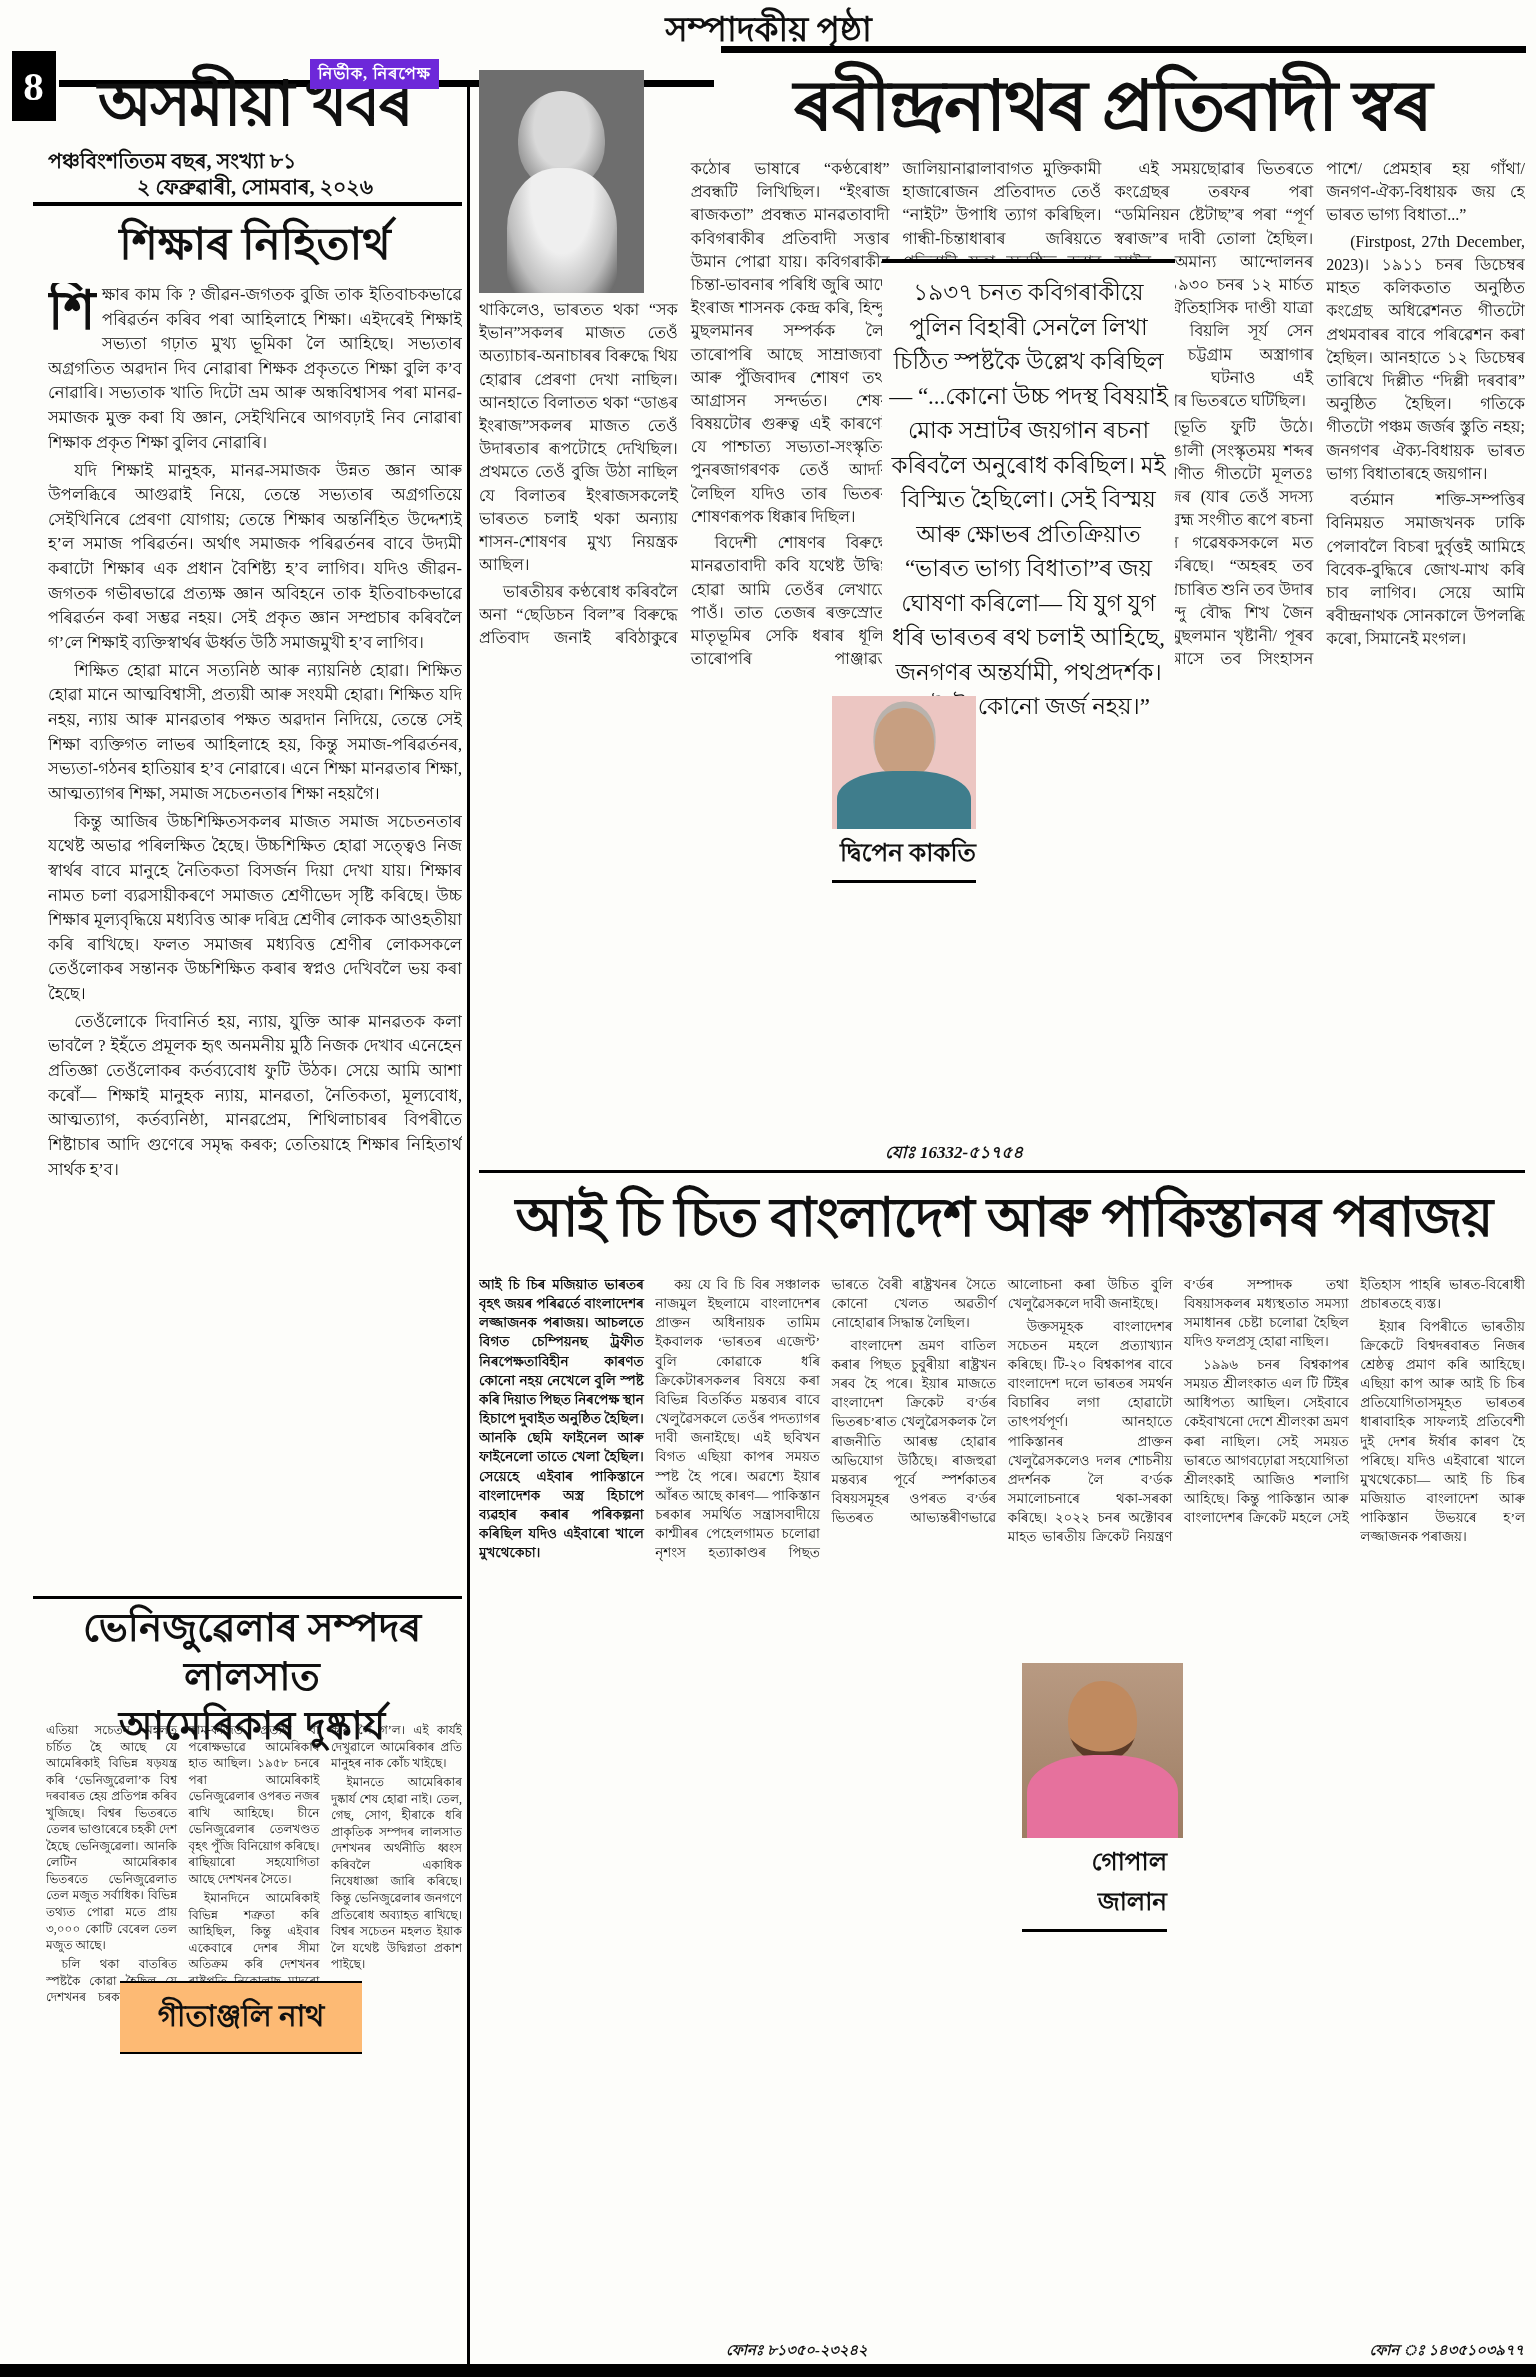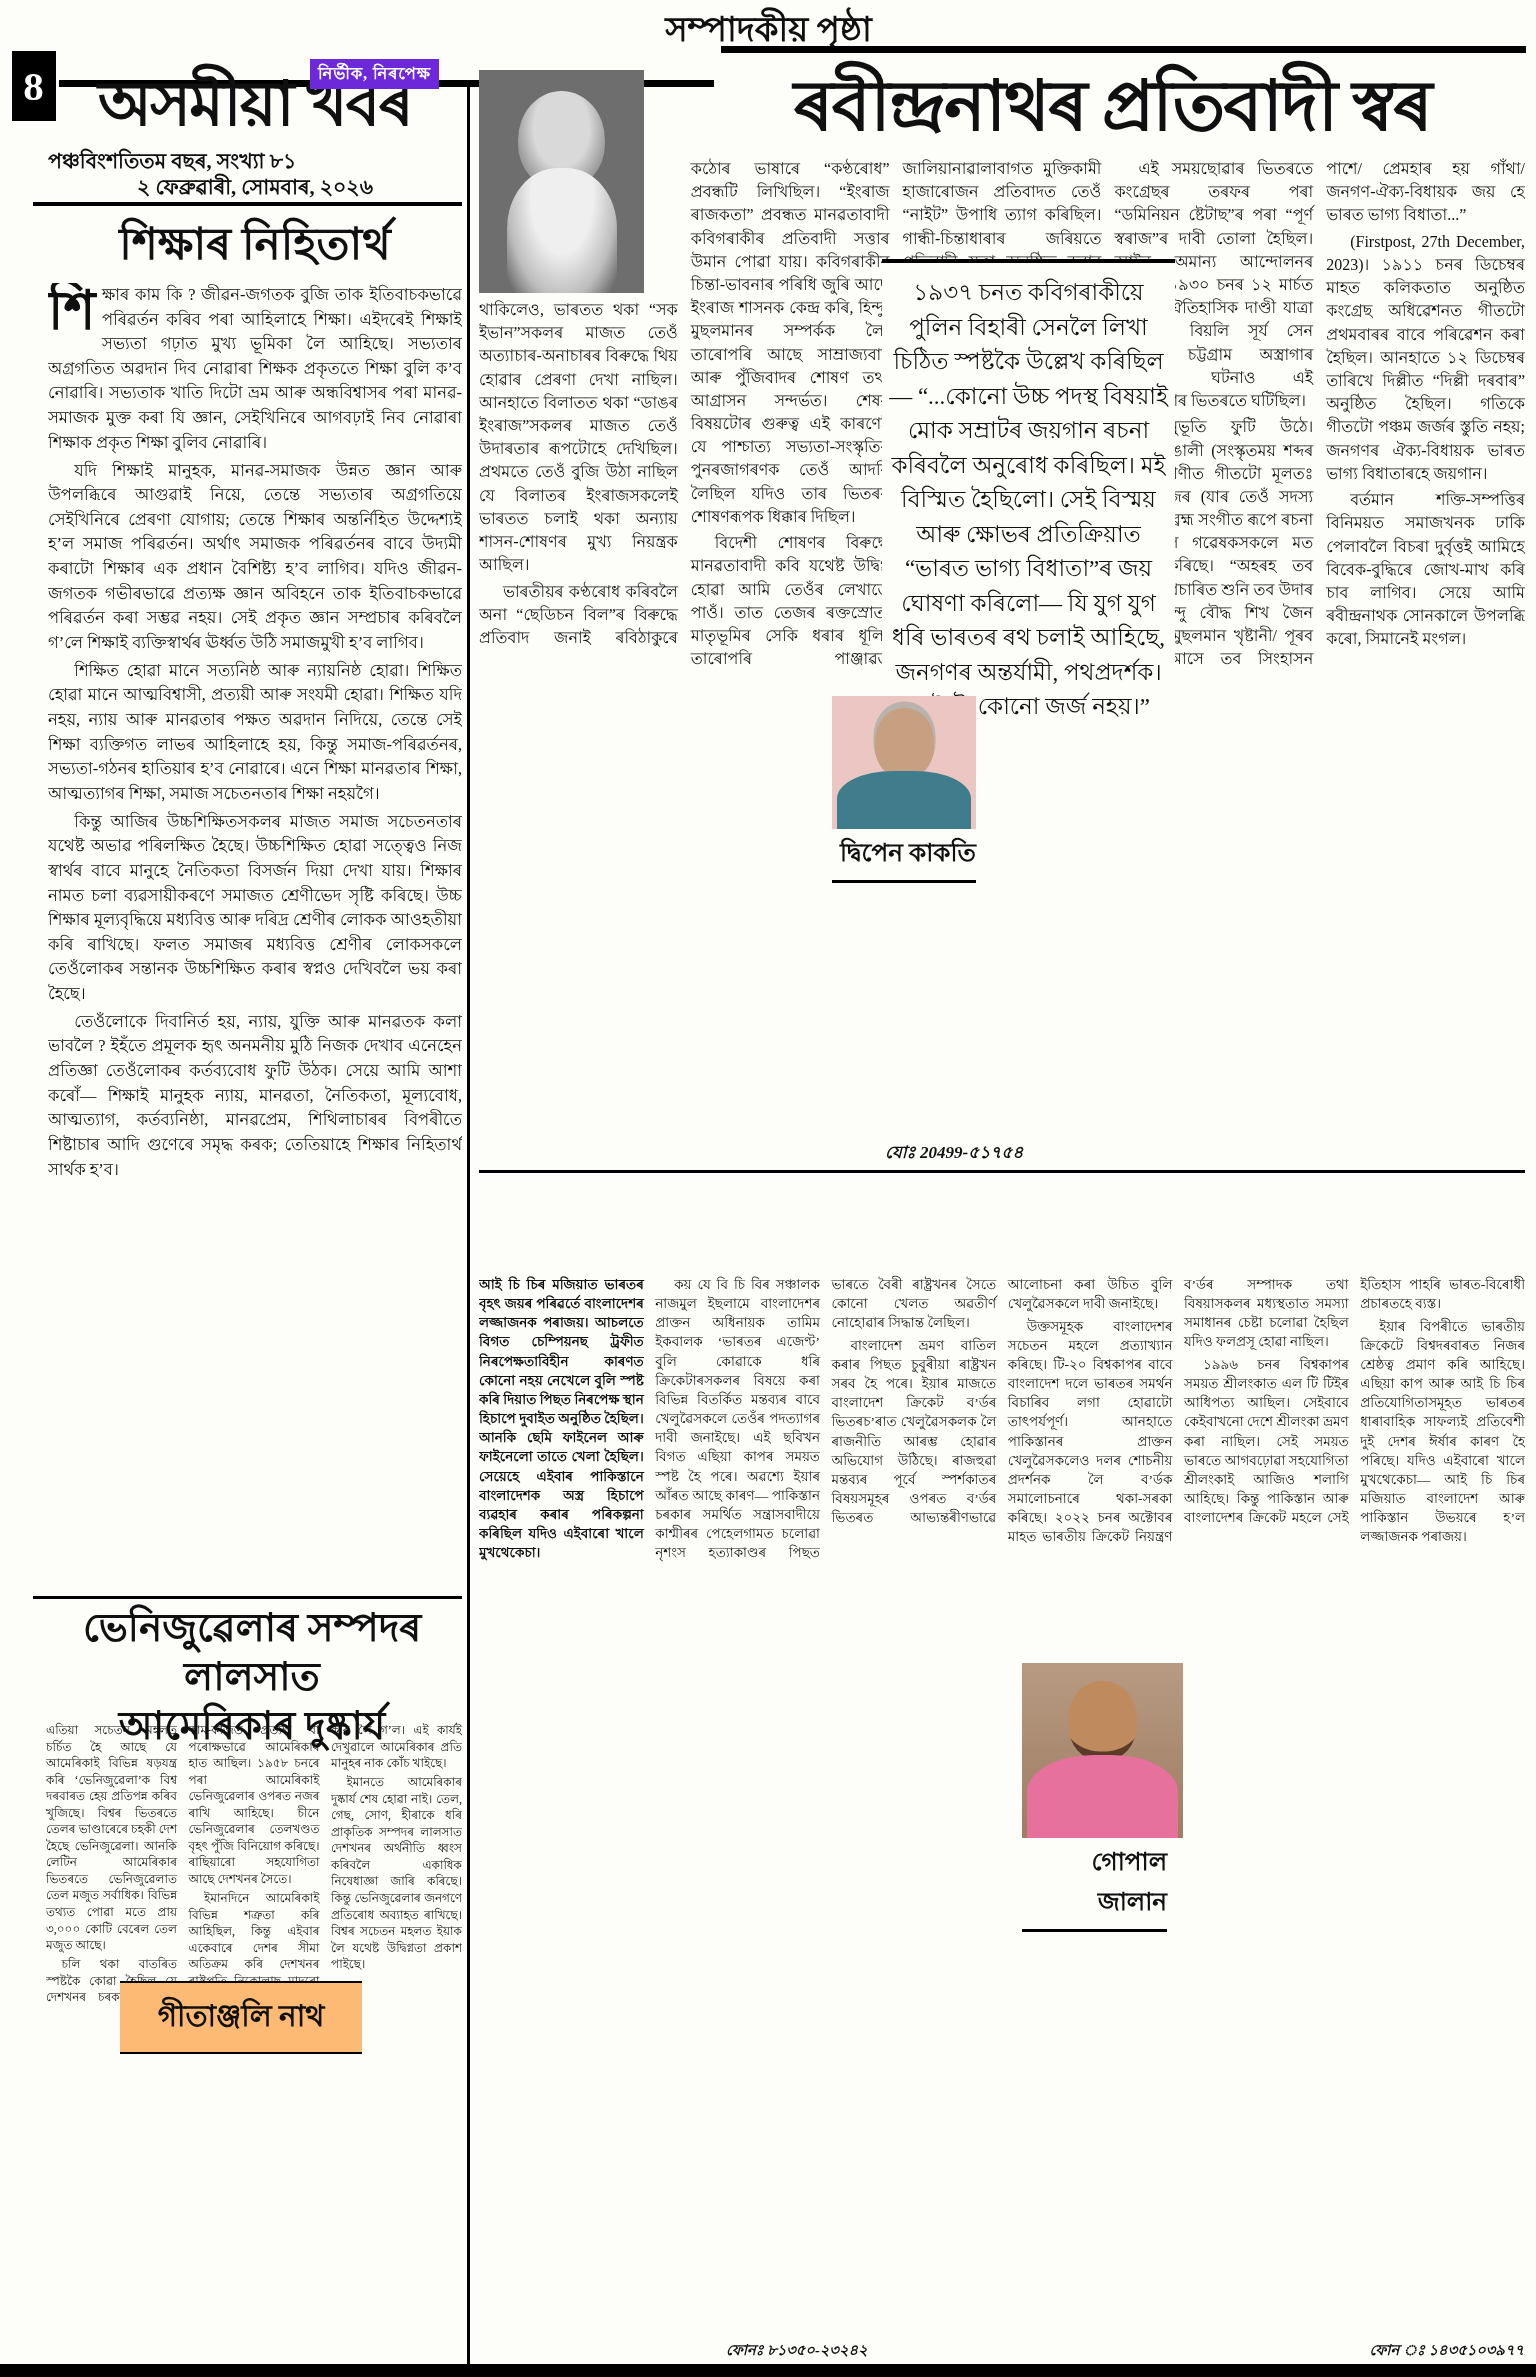--- a/index.html
+++ b/index.html
@@ -132,23 +132,24 @@
     <p>এই সময়ছোৱাৰ ভিতৰতে কংগ্ৰেছৰ তৰফৰ পৰা “ডমিনিয়ন ষ্টেটাছ”ৰ পৰা “পূৰ্ণ স্বৰাজ”ৰ দাবী তোলা হৈছিল। আইন অমান্য আন্দোলনৰ মাজতে ১৯৩০ চনৰ ১২ মাৰ্চত গান্ধীয়ে ঐতিহাসিক দাণ্ডী যাত্ৰা কৰিছিল। বিয়লি সূৰ্য সেন নেতৃত্বে চট্টগ্ৰাম অস্ত্ৰাগাৰ আক্ৰমণৰ ঘটনাও এই সময়ছোৱাৰ ভিতৰতে ঘটিছিল।</p>
     <p>ভাবানুভূতি ফুটি উঠে। তৎসম বঙালী (সংস্কৃতময় শব্দৰ সৈতে) প্ৰণীত গীতটো মূলতঃ ব্ৰাহ্মসমাজৰ (যাৰ তেওঁ সদস্য আছিল) ব্ৰহ্ম সংগীত ৰূপে ৰচনা কৰা বুলি গৱেষকসকলে মত প্ৰকাশ কৰিছে। “অহৰহ তব আহ্বান প্ৰচাৰিত শুনি তব উদাৰ বাণী/ হিন্দু বৌদ্ধ শিখ জৈন পাৰসিক মুছলমান খৃষ্টানী/ পূৰব পশ্চিম আসে তব সিংহাসন পাশে/ প্ৰেমহাৰ হয় গাঁথা/ জনগণ-ঐক্য-বিধায়ক জয় হে ভাৰত ভাগ্য বিধাতা...”</p>
     <p>(Firstpost, 27th December, 2023)। ১৯১১ চনৰ ডিচেম্বৰ মাহত কলিকতাত অনুষ্ঠিত কংগ্ৰেছ অধিৱেশনত গীতটো প্ৰথমবাৰৰ বাবে পৰিৱেশন কৰা হৈছিল। আনহাতে ১২ ডিচেম্বৰ তাৰিখে দিল্লীত “দিল্লী দৰবাৰ” অনুষ্ঠিত হৈছিল। গতিকে গীতটো পঞ্চম জৰ্জৰ স্তুতি নহয়; জনগণৰ ঐক্য-বিধায়ক ভাৰত ভাগ্য বিধাতাৰহে জয়গান।</p>
     <p>বৰ্তমান শক্তি-সম্পত্তিৰ বিনিময়ত সমাজখনক ঢাকি পেলাবলৈ বিচৰা দুৰ্বৃত্তই আমিহে বিবেক-বুদ্ধিৰে জোখ-মাখ কৰি চাব লাগিব। সেয়ে আমি ৰবীন্দ্ৰনাথক সোনকালে উপলব্ধি কৰো, সিমানেই মংগল।</p>
   </div>
   <div class="pull-quote">১৯৩৭ চনত কবিগৰাকীয়ে পুলিন বিহাৰী সেনলৈ লিখা চিঠিত স্পষ্টকৈ উল্লেখ কৰিছিল— “...কোনো উচ্চ পদস্থ বিষয়াই মোক সম্ৰাটৰ জয়গান ৰচনা কৰিবলৈ অনুৰোধ কৰিছিল। মই বিস্মিত হৈছিলো। সেই বিস্ময় আৰু ক্ষোভৰ প্ৰতিক্ৰিয়াত “ভাৰত ভাগ্য বিধাতা”ৰ জয় ঘোষণা কৰিলো— যি যুগ যুগ ধৰি ভাৰতৰ ৰথ চলাই আহিছে, জনগণৰ অন্তৰ্যামী, পথপ্ৰদৰ্শক। সেইটো কোনো জৰ্জ নহয়।”</div>
   <div class="author-card author1-card">
     <div class="author1-photo"></div>
     <div class="author-caption">দ্বিপেন কাকতি</div>
   </div>
-  <div class="main-contact">যোঃ 20499-৫১৭৫৪</div>
+  <div class="main-contact">যোঃ 16332-৫১৭৫৪</div>
   <div class="rule mid-rule"></div>
 
+  <div class="cricket-title">আই চি চিত বাংলাদেশ আৰু পাকিস্তানৰ পৰাজয়</div>
   <div class="cricket-body">
     <p class="first">আই চি চিৰ মজিয়াত ভাৰতৰ বৃহৎ জয়ৰ পৰিৱৰ্তে বাংলাদেশৰ লজ্জাজনক পৰাজয়। আচলতে বিগত চেম্পিয়নছ ট্ৰফীত নিৰপেক্ষতাবিহীন কাৰণত কোনো নহয় নেখেলে বুলি স্পষ্ট কৰি দিয়াত পিছত নিৰপেক্ষ স্থান হিচাপে দুবাইত অনুষ্ঠিত হৈছিল। আনকি ছেমি ফাইনেল আৰু ফাইনেলো তাতে খেলা হৈছিল। সেয়েহে এইবাৰ পাকিস্তানে বাংলাদেশক অস্ত্ৰ হিচাপে ব্যৱহাৰ কৰাৰ পৰিকল্পনা কৰিছিল যদিও এইবাৰো খালে মুখথেকেচা।</p>
     <p>কয় যে বি চি বিৰ সঞ্চালক নাজমুল ইছলামে বাংলাদেশৰ প্ৰাক্তন অধিনায়ক তামিম ইকবালক ‘ভাৰতৰ এজেণ্ট’ বুলি কোৱাকে ধৰি ক্ৰিকেটাৰসকলৰ বিষয়ে কৰা বিভিন্ন বিতৰ্কিত মন্তব্যৰ বাবে খেলুৱৈসকলে তেওঁৰ পদত্যাগৰ দাবী জনাইছে। এই ছবিখন বিগত এছিয়া কাপৰ সময়ত স্পষ্ট হৈ পৰে। অৱশ্যে ইয়াৰ আঁৰত আছে কাৰণ— পাকিস্তান চৰকাৰ সমৰ্থিত সন্ত্ৰাসবাদীয়ে কাশ্মীৰৰ পেহেলগামত চলোৱা নৃশংস হত্যাকাণ্ডৰ পিছত ভাৰতে বৈৰী ৰাষ্ট্ৰখনৰ সৈতে কোনো খেলত অৱতীৰ্ণ নোহোৱাৰ সিদ্ধান্ত লৈছিল।</p>
     <p>বাংলাদেশ ভ্ৰমণ বাতিল কৰাৰ পিছত চুবুৰীয়া ৰাষ্ট্ৰখন সৰব হৈ পৰে। ইয়াৰ মাজতে বাংলাদেশ ক্ৰিকেট ব’ৰ্ডৰ ভিতৰচ’ৰাত খেলুৱৈসকলক লৈ ৰাজনীতি আৰম্ভ হোৱাৰ অভিযোগ উঠিছে। ৰাজহুৱা মন্তব্যৰ পূৰ্বে স্পৰ্শকাতৰ বিষয়সমূহৰ ওপৰত ব’ৰ্ডৰ ভিতৰত আভ্যন্তৰীণভাৱে আলোচনা কৰা উচিত বুলি খেলুৱৈসকলে দাবী জনাইছে।</p>
     <p>উক্তসমূহক বাংলাদেশৰ সচেতন মহলে প্ৰত্যাখ্যান কৰিছে। টি-২০ বিশ্বকাপৰ বাবে বাংলাদেশ দলে ভাৰতৰ সমৰ্থন বিচাৰিব লগা হোৱাটো তাৎপৰ্যপূৰ্ণ। আনহাতে পাকিস্তানৰ প্ৰাক্তন খেলুৱৈসকলেও দলৰ শোচনীয় প্ৰদৰ্শনক লৈ ব’ৰ্ডক সমালোচনাৰে থকা-সৰকা কৰিছে। ২০২২ চনৰ অক্টোবৰ মাহত ভাৰতীয় ক্ৰিকেট নিয়ন্ত্ৰণ ব’ৰ্ডৰ সম্পাদক তথা বিষয়াসকলৰ মধ্যস্থতাত সমস্যা সমাধানৰ চেষ্টা চলোৱা হৈছিল যদিও ফলপ্ৰসূ হোৱা নাছিল।</p>
     <p>১৯৯৬ চনৰ বিশ্বকাপৰ সময়ত শ্ৰীলংকাত এল টি টিইৰ আধিপত্য আছিল। সেইবাবে কেইবাখনো দেশে শ্ৰীলংকা ভ্ৰমণ কৰা নাছিল। সেই সময়ত ভাৰতে আগবঢ়োৱা সহযোগিতা শ্ৰীলংকাই আজিও শলাগি আহিছে। কিন্তু পাকিস্তান আৰু বাংলাদেশৰ ক্ৰিকেট মহলে সেই ইতিহাস পাহৰি ভাৰত-বিৰোধী প্ৰচাৰতহে ব্যস্ত।</p>
     <p>ইয়াৰ বিপৰীতে ভাৰতীয় ক্ৰিকেটে বিশ্বদৰবাৰত নিজৰ শ্ৰেষ্ঠত্ব প্ৰমাণ কৰি আহিছে। এছিয়া কাপ আৰু আই চি চিৰ প্ৰতিযোগিতাসমূহত ভাৰতৰ ধাৰাবাহিক সাফল্যই প্ৰতিবেশী দুই দেশৰ ঈৰ্ষাৰ কাৰণ হৈ পৰিছে। যদিও এইবাৰো খালে মুখথেকেচা— আই চি চিৰ মজিয়াত বাংলাদেশ আৰু পাকিস্তান উভয়ৰে হ’ল লজ্জাজনক পৰাজয়।</p>
   </div>
   <div class="author-card author2-card">
     <div class="author2-photo"></div>

